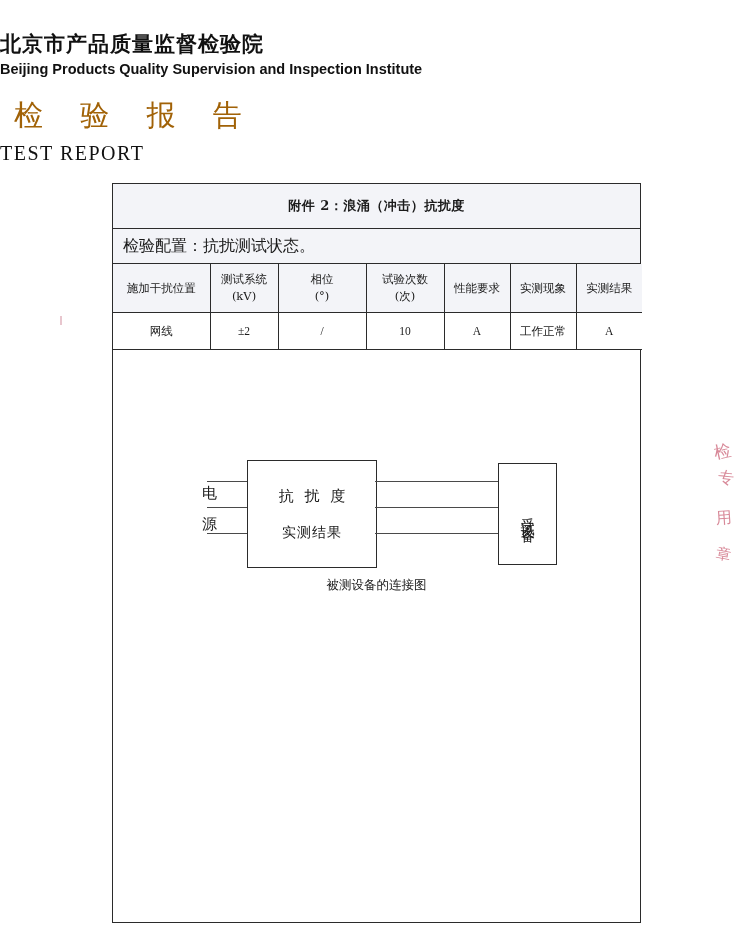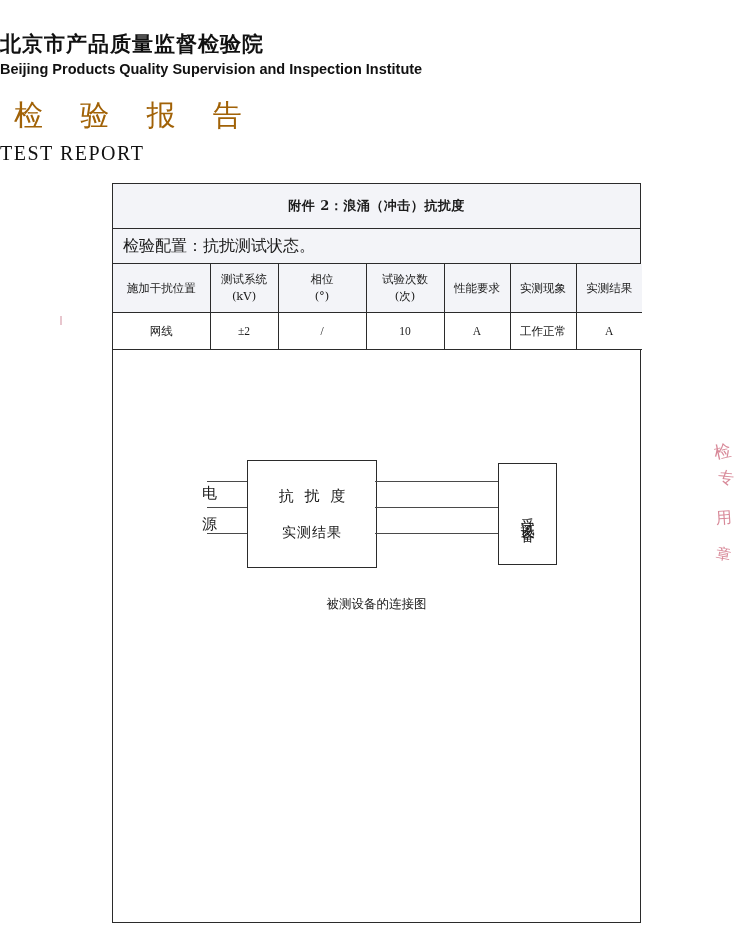--- a/index.html
+++ b/index.html
@@ -232,21 +232,21 @@
   .w-l2 { left: 94px;  top: 157px; width: 40px; }
   .w-l3 { left: 94px;  top: 183px; width: 40px; }
   .w-r1 { left: 262px; top: 131px; width: 123px; }
   .w-r2 { left: 262px; top: 157px; width: 123px; }
   .w-r3 { left: 262px; top: 183px; width: 123px; }
 
   .caption {
     position: absolute;
     left: 0;
     right: 0;
-    top: 246px;
+    top: 227px;
     text-align: center;
     font-family: "DejaVu Serif", serif;
     font-size: 12.5px;
   }
 
   
   .stamp {
     position: absolute;
     color: #c0415a;
     font-family: "DejaVu Serif", serif;

